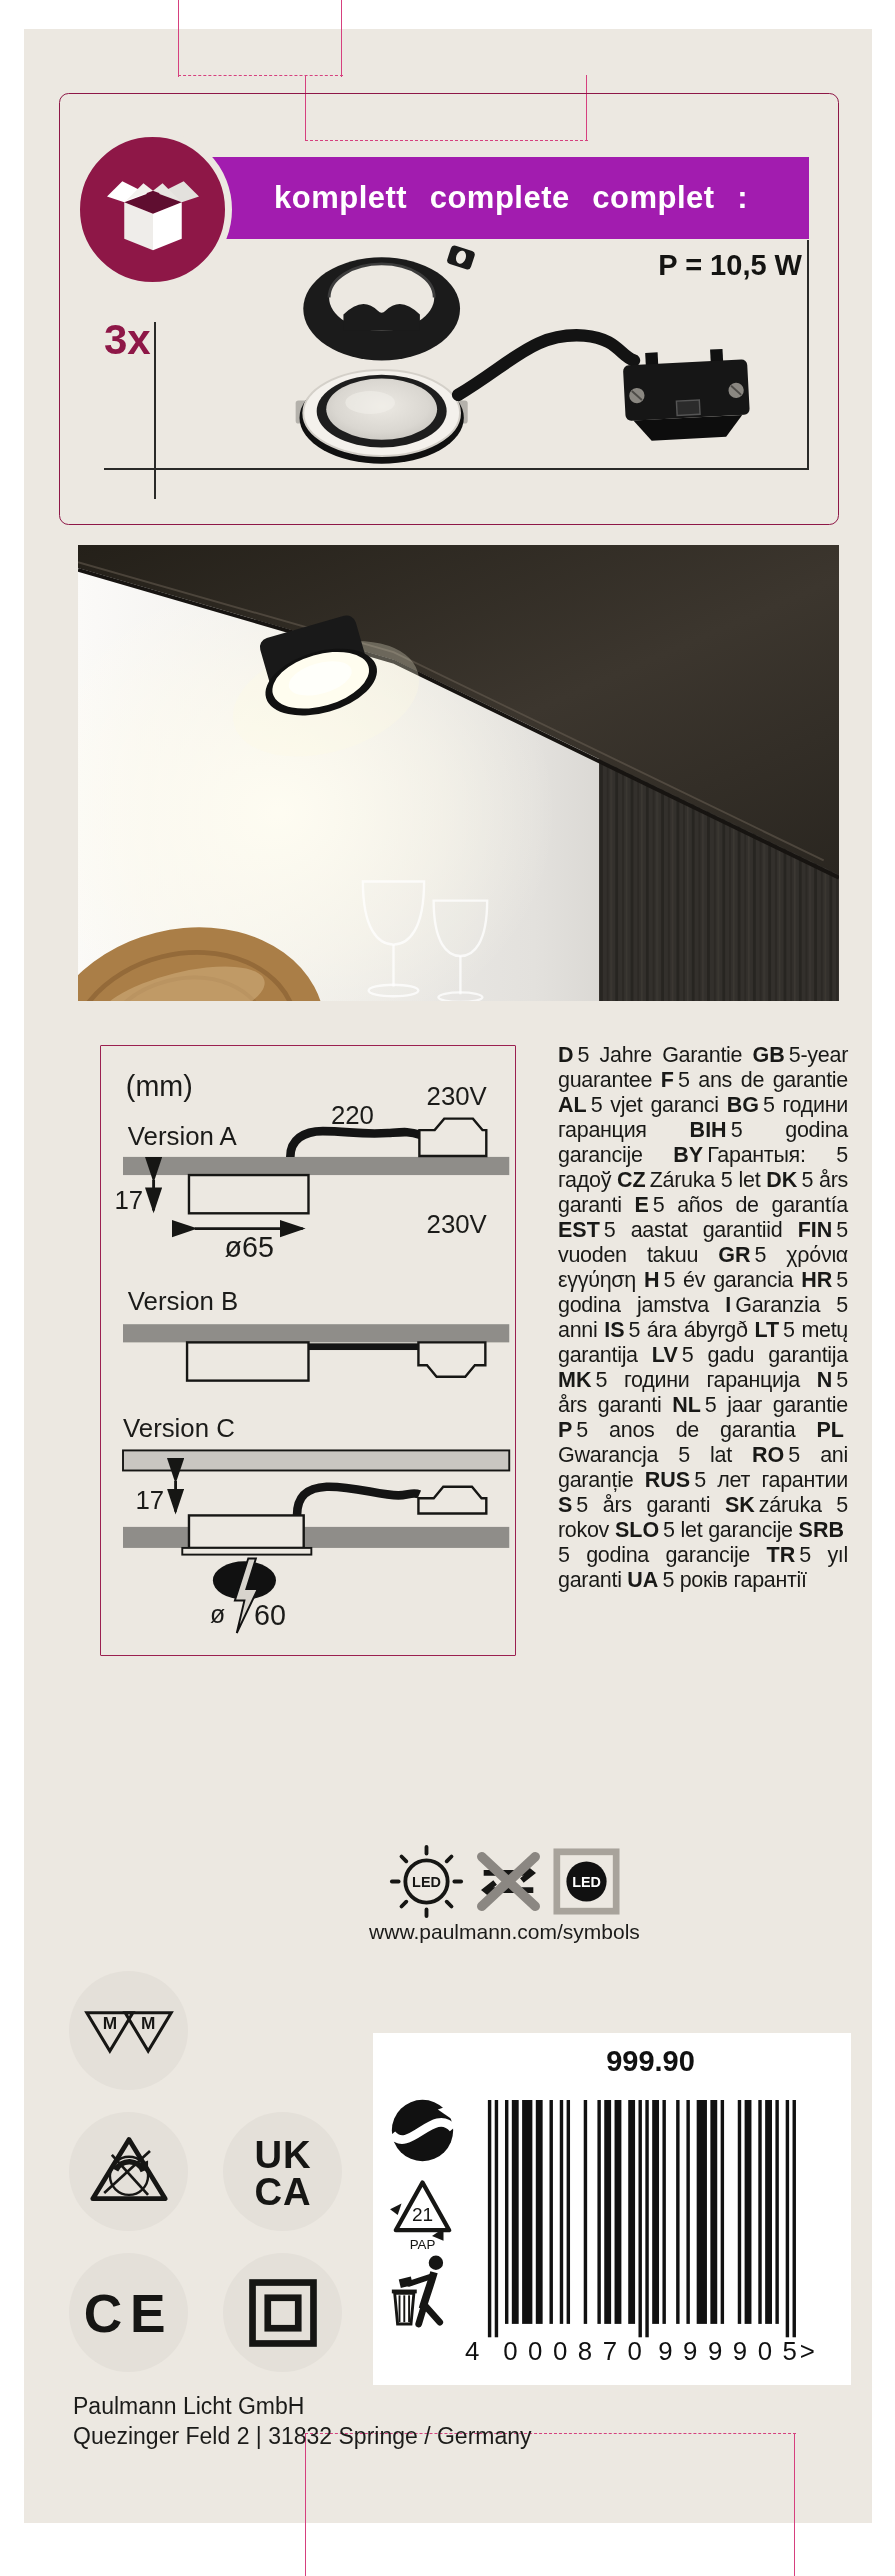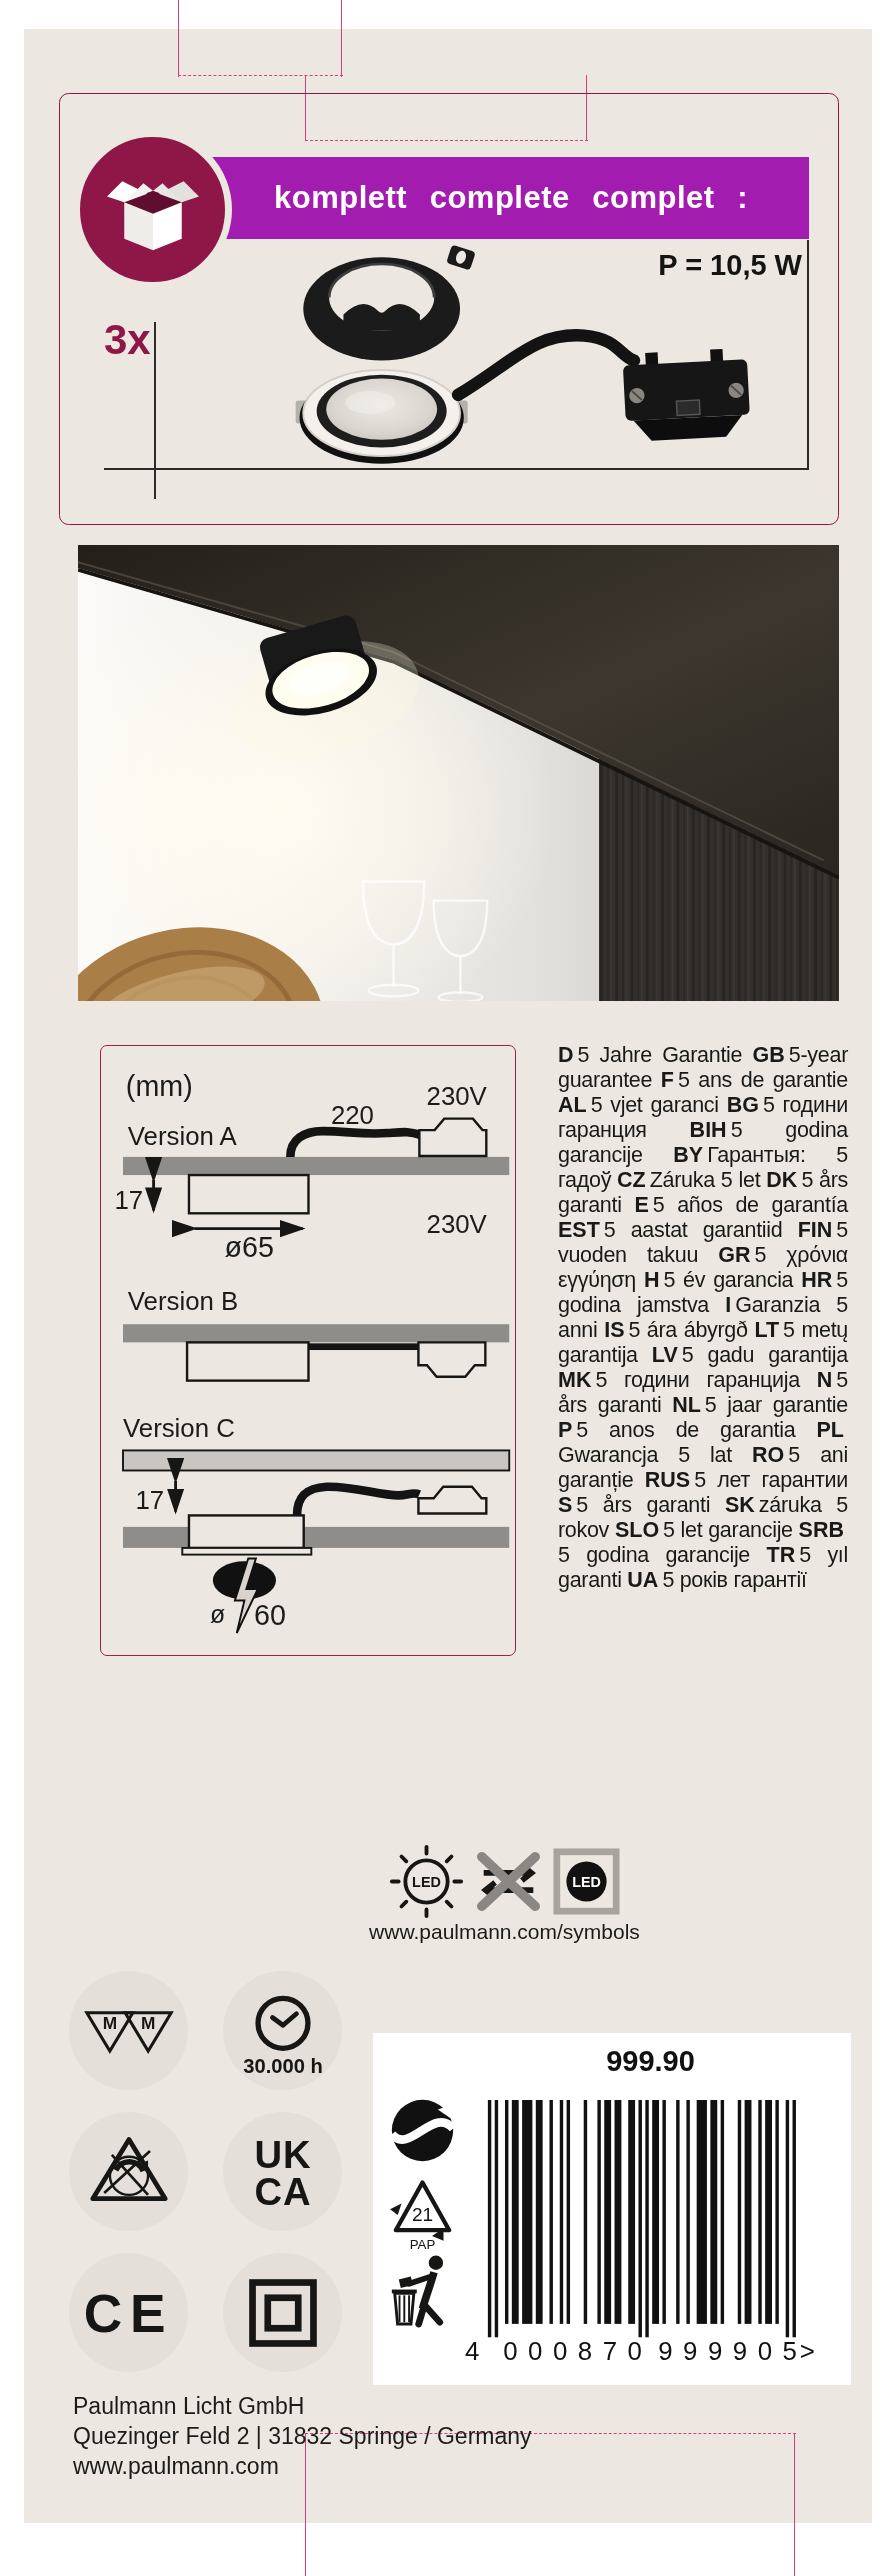--- a/index.html
+++ b/index.html
@@ -17,21 +17,21 @@
   .band-label{color:#fff;font-size:31px;font-weight:700;line-height:82px;padding-left:69px;
               word-spacing:13.4px;letter-spacing:0.5px;white-space:nowrap;}
   .badge-circle{left:13.4px;top:36px;width:145px;height:145px;border-radius:50%;
                 background:#8E1747;border:7.7px solid #ECE8E1;display:flex;align-items:center;justify-content:center;}
   .power{right:36px;top:155px;width:249px;text-align:right;font-size:29px;font-weight:700;color:#141412;}
   .qty{left:44px;top:222px;font-size:42px;font-weight:700;color:#8E1747;}
   .bline{background:#2a2a28;}
   
   .photo{left:78px;top:545px;width:761px;height:456px;}
   
-  .diagbox{left:100px;top:1045px;width:414px;height:609px;border:1.9px solid #9B2050;border-radius:7px;}
+  .diagbox{left:100px;top:1045px;width:414px;height:609px;border:1.9px solid #9B2050;border-radius:1px;}
   .diag-svg{font-family:"Liberation Sans",sans-serif;}
   
   .warranty{left:558px;top:1043px;width:290px;font-size:21.5px;line-height:25px;
             text-align:justify;letter-spacing:-0.3px;color:#191917;}
   .warranty b{letter-spacing:0;}
   
   .symrow{left:356px;top:1844px;width:297px;text-align:center;}
   .symicons{display:flex;align-items:center;justify-content:center;gap:9.6px;height:75px;}
   .symurl{font-size:21px;margin-top:1px;color:#1b1b19;}
   
@@ -282,27 +282,20 @@
     <svg width="92" height="54" viewBox="-48 -24 96 48">
       <g fill="none" stroke="#161614" stroke-width="3.2">
         <polygon points="-44,-19 4,-19 -20,21"></polygon>
         <polygon points="-4,-19 44,-19 20,21"></polygon>
       </g>
       <text x="-20" y="-2" text-anchor="middle" font-size="18" font-weight="700" fill="#161614">M</text>
       <text x="20" y="-2" text-anchor="middle" font-size="18" font-weight="700" fill="#161614">M</text>
     </svg>
   </div>
 
-  <div class="abs content cert" style="left:223px;top:1971px">
-    <svg width="96" height="96" viewBox="-50 -56 100 100">
-      <circle cy="-14" r="26" fill="none" stroke="#161614" stroke-width="5.5"></circle>
-      <path d="M 0,-12 L 14,-24 M 0,-12 L -11,-20" stroke="#161614" stroke-width="5" fill="none" stroke-linecap="round"></path>
-      <text y="38" text-anchor="middle" font-size="21" font-weight="700" fill="#161614">30.000 h</text>
-    </svg>
-  </div>
 
   <div class="abs content cert" style="left:69px;top:2112px">
     <svg width="88" height="82" viewBox="-46 -43 92 86">
       <polygon points="0,-34 38,28 -38,28" fill="none" stroke="#161614" stroke-width="5" stroke-linejoin="round"></polygon>
       <circle cy="4" r="20" fill="none" stroke="#161614" stroke-width="2.5"></circle>
       <path d="M -14,-2 A 16,16 0 0 1 15,-1" fill="none" stroke="#161614" stroke-width="6"></path>
       <polygon points="10,-8 20,2 20,-12" fill="#161614"></polygon>
       <line x1="-26" y1="22" x2="22" y2="-22" stroke="#161614" stroke-width="2.8"></line>
       <line x1="-18" y1="-18" x2="20" y2="24" stroke="#161614" stroke-width="2.8"></line>
     </svg>
@@ -398,17 +391,16 @@
         <text x="42" y="272" letter-spacing="11">000870</text>
         <text x="204" y="272" letter-spacing="11">999905</text>
         <text x="352" y="272">&gt;</text>
       </g>
     </svg>
   </div>
 
   <div class="abs content footer">
     <div>Paulmann Licht GmbH</div>
     <div>Quezinger Feld 2 | 31832 Springe / Germany</div>
-    <div>www.paulmann.com</div>
   </div>
 
 </div>
 
 
 </body></html>

